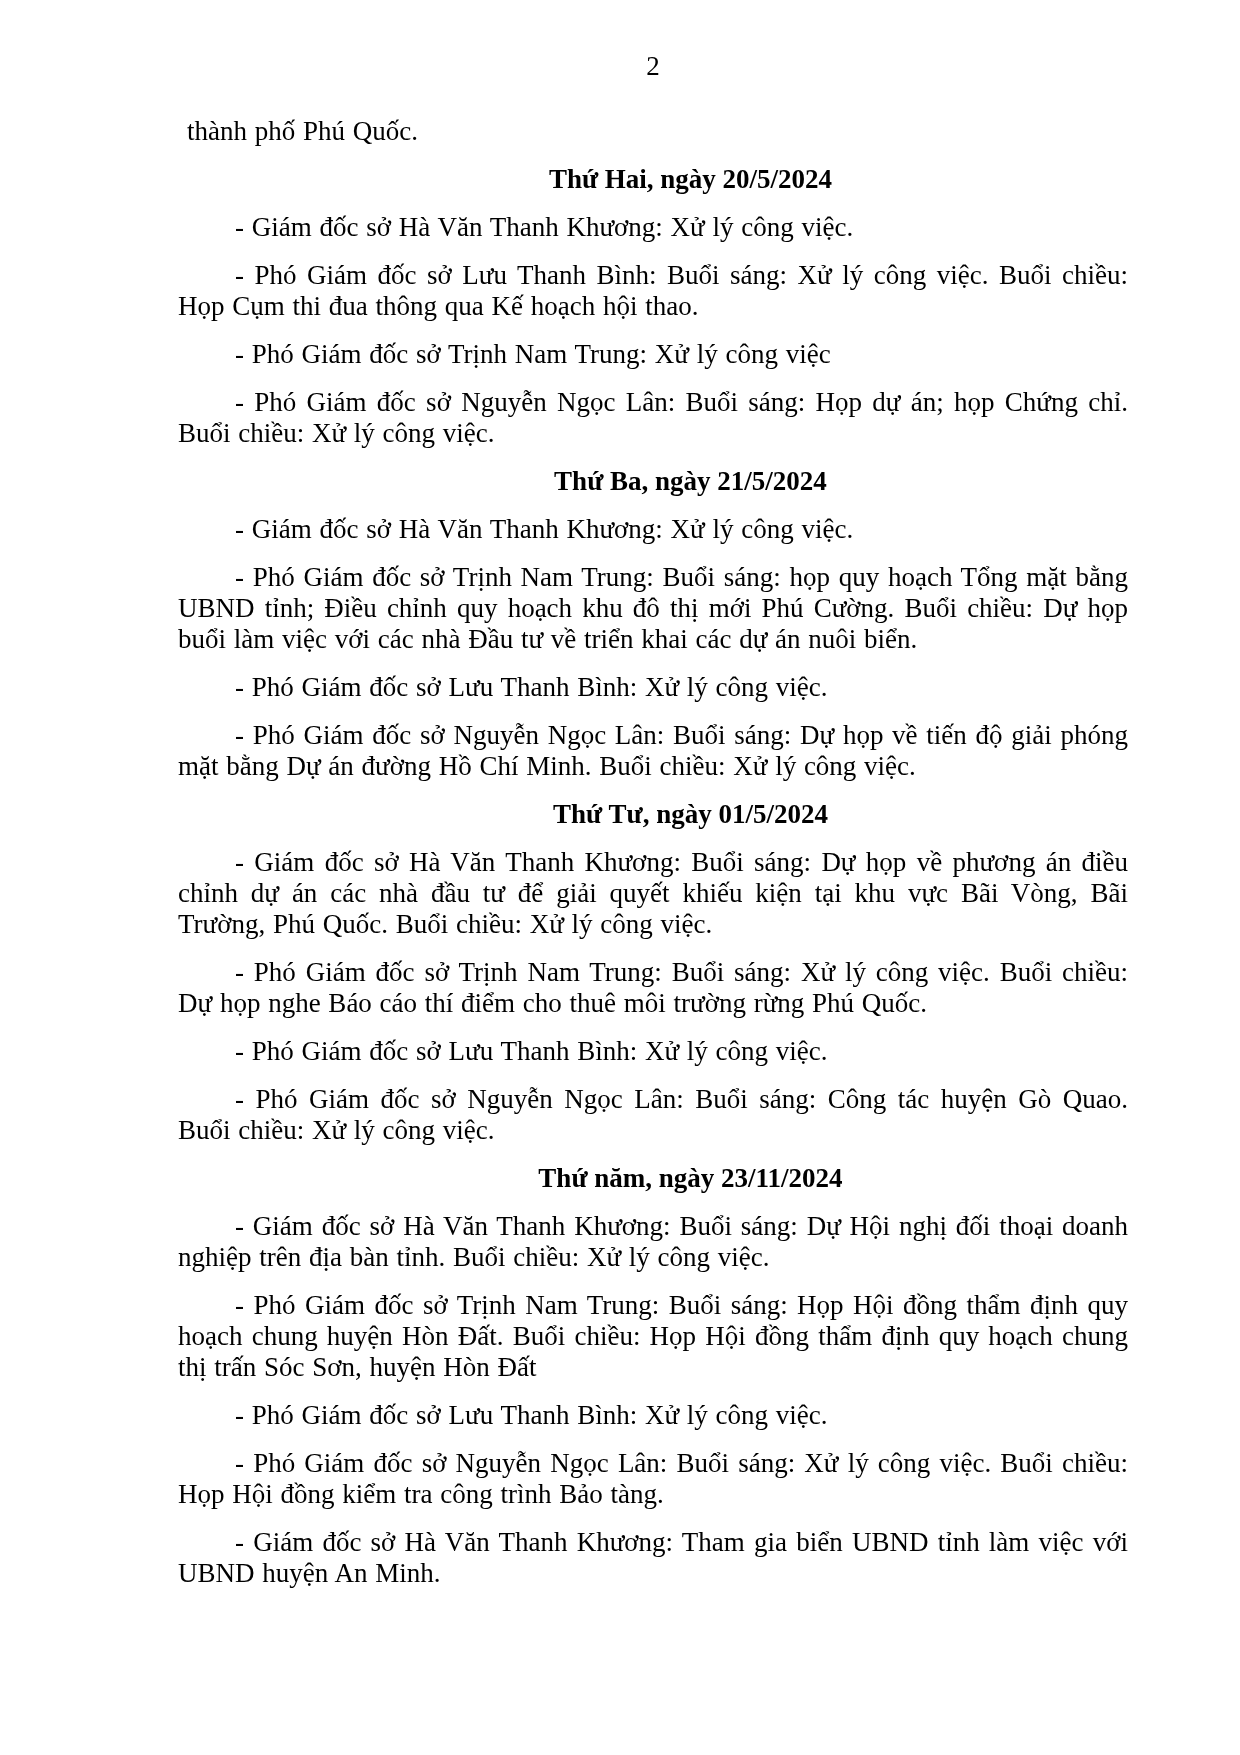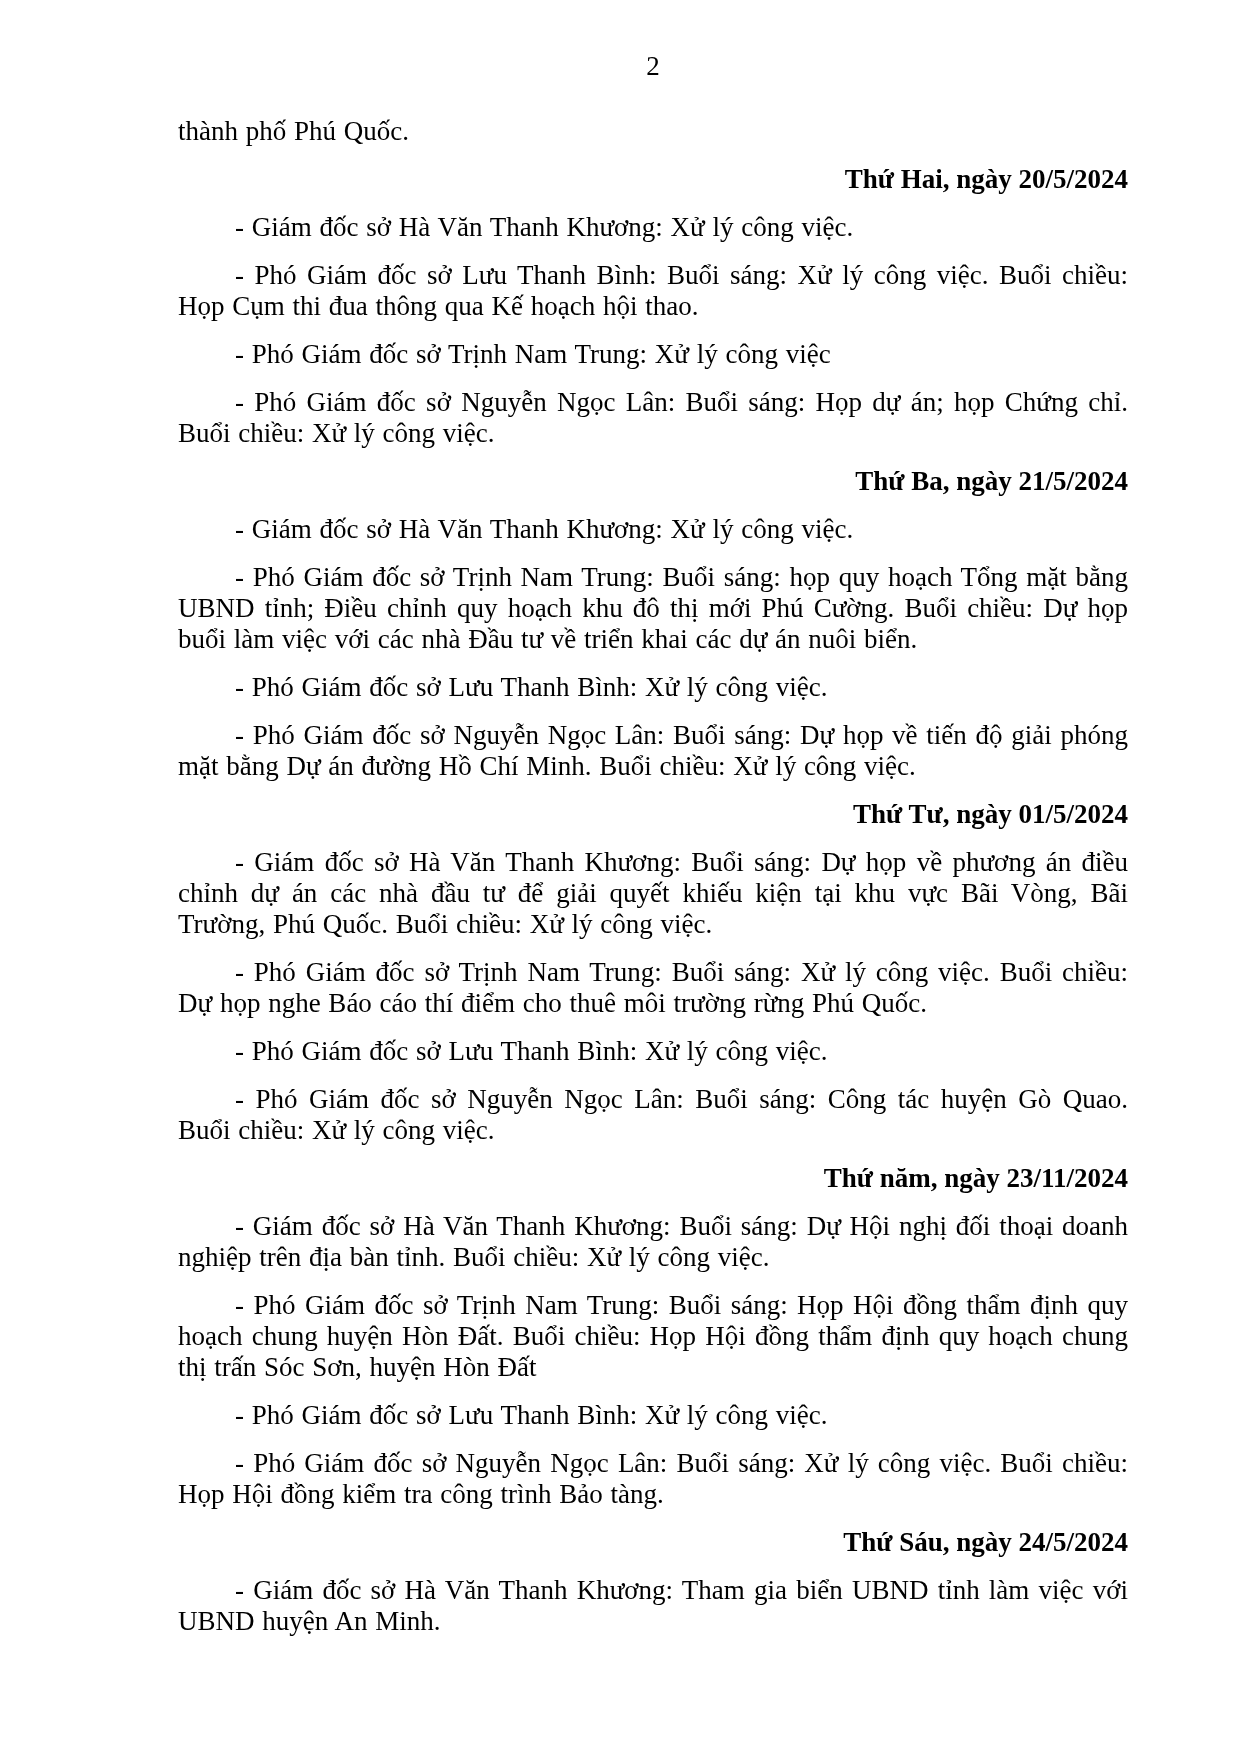--- a/index.html
+++ b/index.html
@@ -29,27 +29,28 @@
   }
   .para {
     margin: 0 0 17px 0;
     line-height: 31px;
     text-align: justify;
     text-indent: 57px;
     word-spacing: 1px;
   }
   .para.continuation {
     text-indent: 0;
+    margin-left: 9px;
   }
   .day-heading {
     margin: 0 0 17px 0;
     line-height: 31px;
     font-size: 27px;
     font-weight: bold;
-    text-align: right;
+    text-align: center;
     text-indent: 75px;
   }
 </style>
 </head>
 <body>
 
 <div class="page">
   <div class="content">
 
     <div class="page-number">2</div>
@@ -73,17 +74,16 @@
     <p class="para">- Phó Giám đốc sở Trịnh Nam Trung: Buổi sáng: Xử lý công việc. Buổi chiều: Dự họp nghe Báo cáo thí điểm cho thuê môi trường rừng Phú Quốc.</p>
     <p class="para">- Phó Giám đốc sở Lưu Thanh Bình: Xử lý công việc.</p>
     <p class="para">- Phó Giám đốc sở Nguyễn Ngọc Lân: Buổi sáng: Công tác huyện Gò Quao. Buổi chiều: Xử lý công việc.</p>
 
     <p class="day-heading">Thứ năm, ngày 23/11/2024</p>
     <p class="para">- Giám đốc sở Hà Văn Thanh Khương: Buổi sáng: Dự Hội nghị đối thoại doanh nghiệp trên địa bàn tỉnh. Buổi chiều: Xử lý công việc.</p>
     <p class="para">- Phó Giám đốc sở Trịnh Nam Trung: Buổi sáng: Họp Hội đồng thẩm định quy hoạch chung huyện Hòn Đất. Buổi chiều: Họp Hội đồng thẩm định quy hoạch chung thị trấn Sóc Sơn, huyện Hòn Đất</p>
     <p class="para">- Phó Giám đốc sở Lưu Thanh Bình: Xử lý công việc.</p>
     <p class="para">- Phó Giám đốc sở Nguyễn Ngọc Lân: Buổi sáng: Xử lý công việc. Buổi chiều: Họp Hội đồng kiểm tra công trình Bảo tàng.</p>
 
-    <p class="day-heading">Thứ Sáu, ngày 24/5/2024</p>
     <p class="para">- Giám đốc sở Hà Văn Thanh Khương: Tham gia biển UBND tỉnh làm việc với UBND huyện An Minh.</p>
 
   </div>
 </div>
 
 </body></html>

